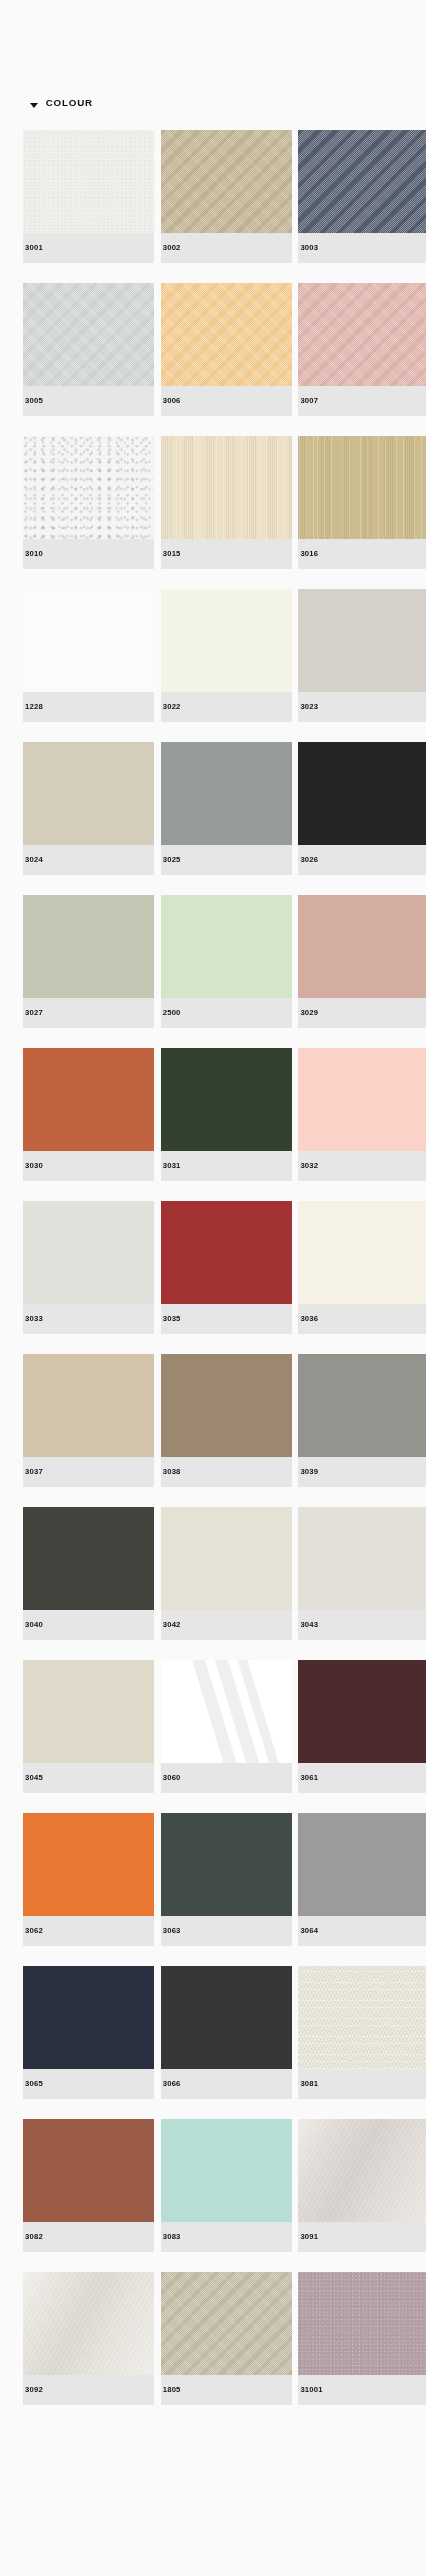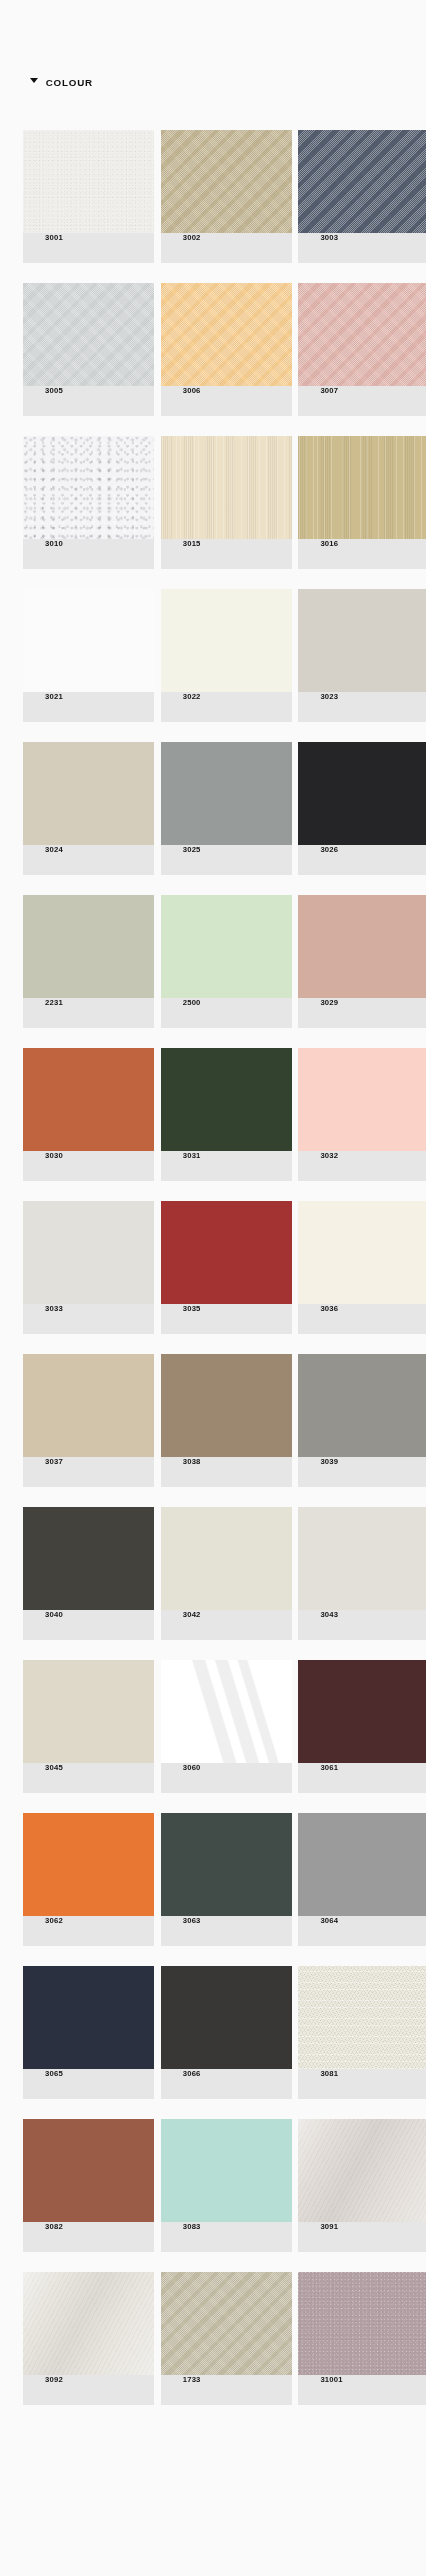--- a/index.html
+++ b/index.html
@@ -15,21 +15,21 @@
     min-height: 3768px;
     background: #fafafa;
     position: relative;
     margin: 0 auto;
     overflow: hidden;
   }
 
   
   .header {
     display: flex;
-    align-items: flex-start;
+    align-items: flex-end;
     gap: 7.7px;
     padding: 0 0 0 30px;
     height: 30px;
     margin-top: 78px;
   }
   .header .caret {
     width: 0; height: 0;
     border-left: 4.1px solid transparent;
     border-right: 4.1px solid transparent;
     border-top: 5.7px solid #111111;
@@ -64,22 +64,22 @@
     width: 100%;
     height: 103px;
     position: relative;
     overflow: hidden;
     background-color: #cccccc;
   }
   .swatch .caption {
     height: 30px;
     background: #e6e6e6;
     display: flex;
-    align-items: flex-start;
-    padding-left: 22px;
+    align-items: center;
+    padding-left: 2px;
   }
   .swatch .code {
     font-size: 7.7px;
     font-weight: 700;
     letter-spacing: 0.2px;
     color: #141414;
     font-family: "Liberation Sans", sans-serif;
   }
 
   
@@ -197,21 +197,21 @@
       </div>
       <div class="swatch">
         <div class="chip tex-fiber" style="background-color: rgb(204, 188, 142);"></div>
         <div class="caption">
           <span class="code">3016</span>
         </div>
       </div>
       <div class="swatch">
         <div class="chip tex-none" style="background-color: rgb(251, 251, 251);"></div>
         <div class="caption">
-          <span class="code">3021</span>
+          <span class="code">1228</span>
         </div>
       </div>
       <div class="swatch">
         <div class="chip tex-none" style="background-color: rgb(244, 243, 231);"></div>
         <div class="caption">
           <span class="code">3022</span>
         </div>
       </div>
       <div class="swatch">
         <div class="chip tex-none" style="background-color: rgb(213, 209, 200);"></div>
@@ -233,21 +233,21 @@
       </div>
       <div class="swatch">
         <div class="chip tex-none" style="background-color: rgb(37, 37, 39);"></div>
         <div class="caption">
           <span class="code">3026</span>
         </div>
       </div>
       <div class="swatch">
         <div class="chip tex-none" style="background-color: rgb(197, 198, 179);"></div>
         <div class="caption">
-          <span class="code">2231</span>
+          <span class="code">3027</span>
         </div>
       </div>
       <div class="swatch">
         <div class="chip tex-none" style="background-color: rgb(211, 230, 201);"></div>
         <div class="caption">
           <span class="code">2500</span>
         </div>
       </div>
       <div class="swatch">
         <div class="chip tex-none" style="background-color: rgb(211, 173, 160);"></div>
@@ -401,21 +401,21 @@
       </div>
       <div class="swatch">
         <div class="chip tex-stone" style="background-color: rgb(233, 230, 224);"></div>
         <div class="caption">
           <span class="code">3092</span>
         </div>
       </div>
       <div class="swatch">
         <div class="chip tex-grain" style="background-color: rgb(196, 189, 166);"></div>
         <div class="caption">
-          <span class="code">1733</span>
+          <span class="code">1805</span>
         </div>
       </div>
       <div class="swatch">
         <div class="chip tex-speckle" style="background-color: rgb(179, 160, 164);"></div>
         <div class="caption">
           <span class="code">31001</span>
         </div>
       </div>
     </div>
 

